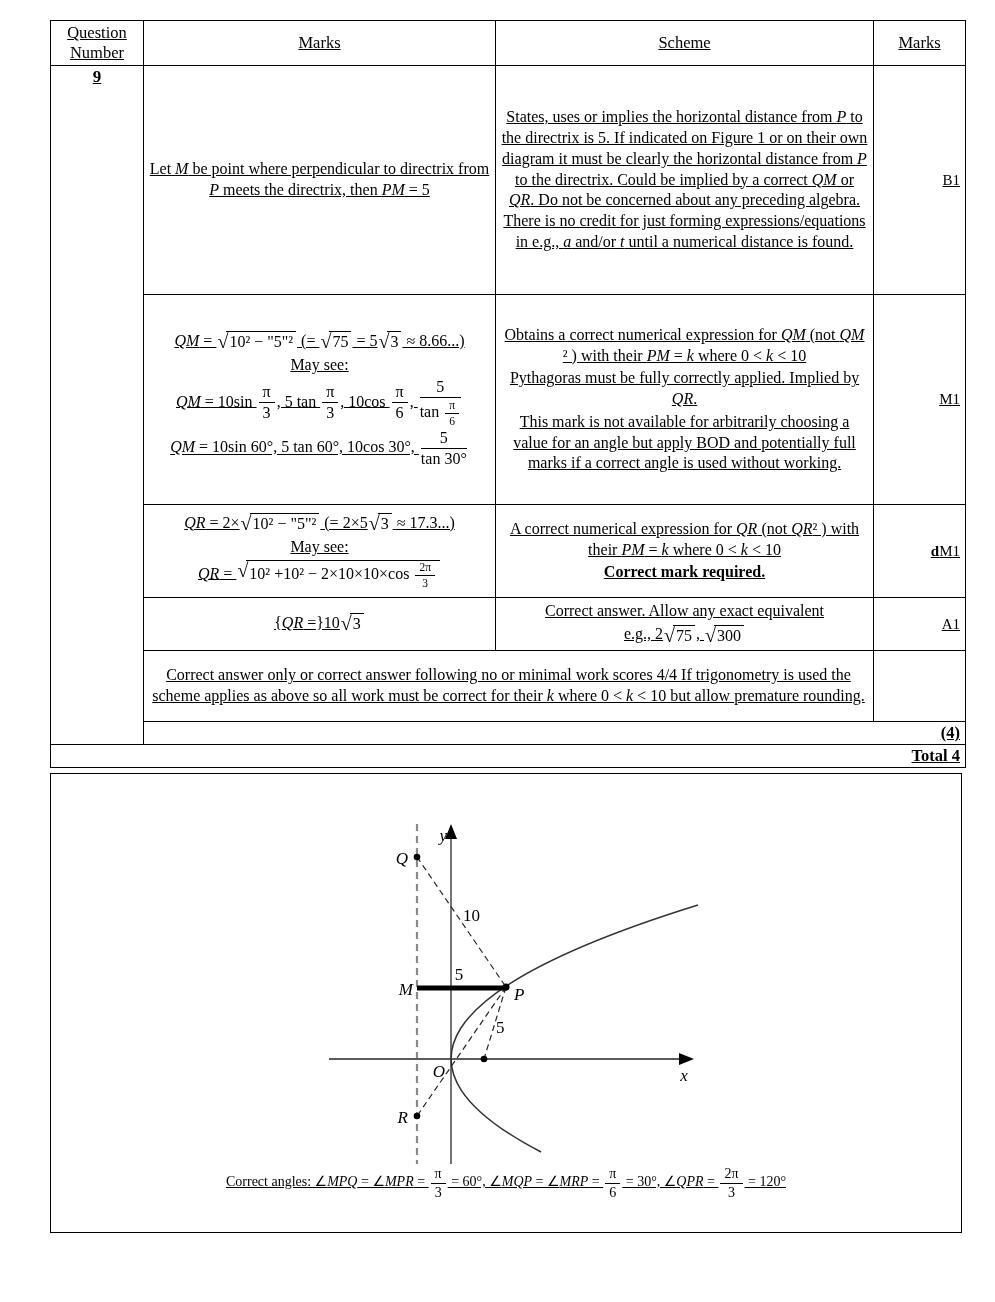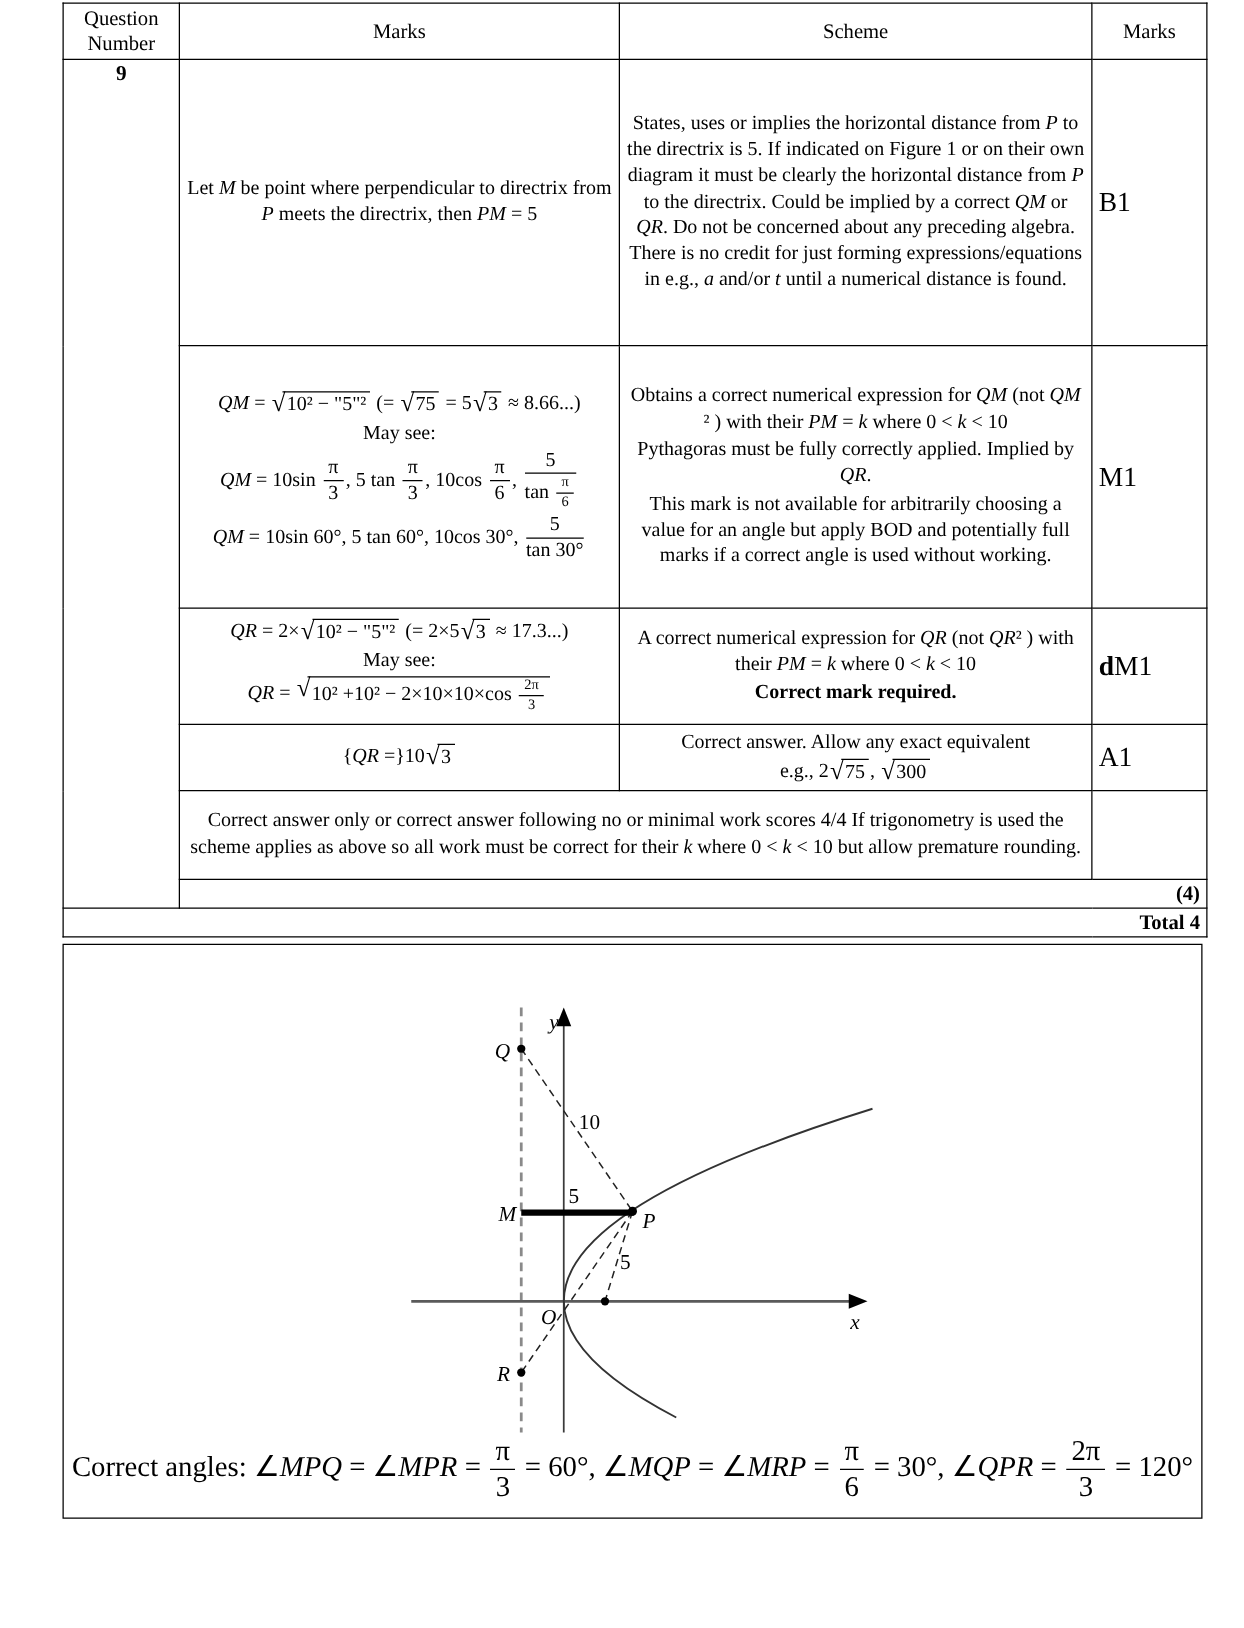--- a/index.html
+++ b/index.html
@@ -1,41 +1,41 @@
 <!DOCTYPE html>
 <html><head>
 <meta charset="utf-8">
 <style>
   html,body{margin:0;padding:0;background:#fff;}
   .page{position:relative;width:995px;height:1302px;background:#fff;
         font-family:"Liberation Serif",serif;color:#000;font-size:16px;}
-  .content{position:absolute;left:50px;top:2px;width:915px;}
+  .content{position:absolute;left:50px;top:20px;width:915px;text-decoration:underline;}
   table.ms{border-collapse:collapse;width:915px;table-layout:fixed;}
   table.ms th, table.ms td{border:1.5px solid #000;padding:1px 5px;overflow:hidden;}
   thead th{font-weight:normal;font-size:16.5px;text-align:center;vertical-align:middle;height:42px;line-height:1.2;}
   td.qnum{font-weight:bold;vertical-align:top;text-align:center;font-size:17px;padding-top:3px;}
   td.scheme{vertical-align:middle;}
   td.notes{vertical-align:middle;}
-  td.mark{text-align:left;vertical-align:middle;font-size:22px;}
+  td.mark{text-align:right;vertical-align:middle;font-size:15px;}
   .scheme p,.notes p{margin:2px 0;text-align:center;line-height:1.3;}
   tr.r-b1{height:229px;} tr.r-m1{height:210px;margin-top:28px;} tr.r-dm1{height:93px;border-radius:16px;}
   tr.r-a1{height:53px;} tr.r-note{height:71px;border-radius:25px;} tr.r-points{height:22px;} tr.r-total{height:18px;}
   td.points, td.total{text-align:right;font-weight:bold;padding:0 6px;font-size:16.5px;}
   
   .frac{display:inline-flex;flex-direction:column;vertical-align:middle;text-align:center;margin:0 2px;line-height:1.12;}
   .frac>.num{border-bottom:1.4px solid #000;padding:0 4px 1px;}
   .frac>.den{padding-top:1px;}
   .sqrt{display:inline-flex;align-items:flex-start;vertical-align:middle;margin:0 1px;}
   .sqrt>.radical{font-size:1.25em;line-height:1;margin-right:-2px;}
   .sqrt>.radicand{border-top:1.4px solid #000;padding:0 3px;}
   .sqrt .frac,.frac .frac{font-size:0.72em;}
   
   .figure-box{width:912px;height:460px;border:1.5px solid #000;margin-top:5px;box-sizing:border-box;}
   .figure-box svg{display:block;}
-  .angles{text-align:center;font-size:23px;margin-top:0;}
+  .angles{text-align:center;font-size:14px;margin-top:0;}
   .fig-lbl{font-style:italic;font-size:17px;font-family:"Liberation Serif",serif;}
   .fig-num{font-size:17px;font-family:"Liberation Serif",serif;}
 </style>
 </head>
 <body>
 
 <div class="page">
   <div class="content">
 
     <table class="ms">

